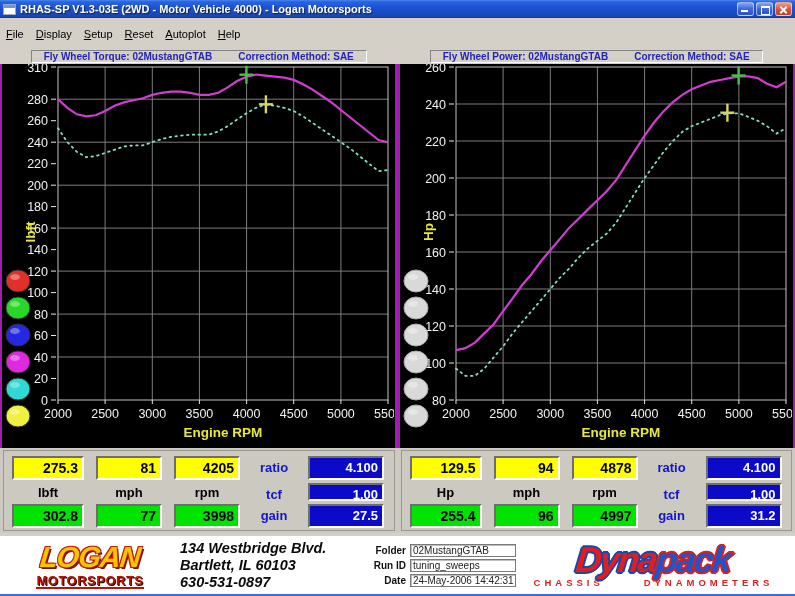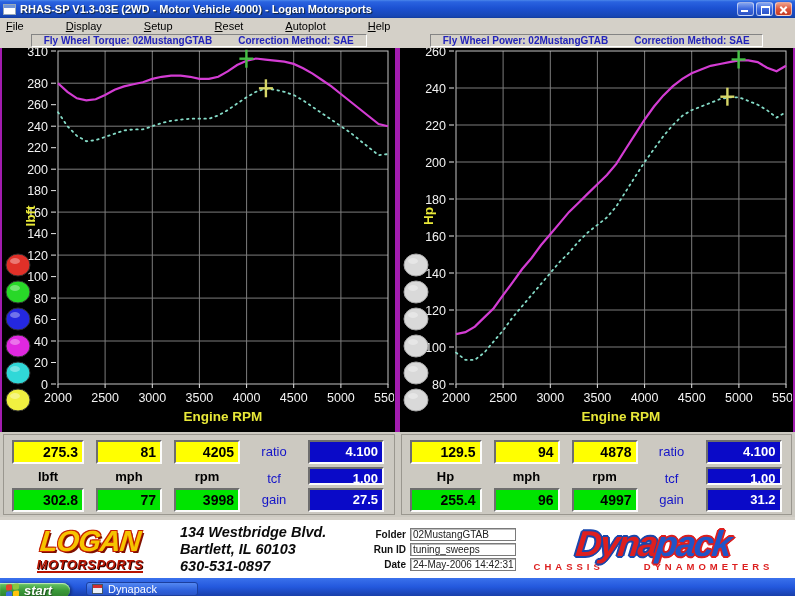--- a/index.html
+++ b/index.html
@@ -19,21 +19,21 @@
     background:linear-gradient(180deg,#86a6ef 0%,#3c67dd 50%,#2a51c4 100%);}
   .win-btn.close{background:linear-gradient(180deg,#efa089 0%,#dd553c 50%,#c43a24 100%);}
   .win-btn.min::after{content:"";position:absolute;left:3px;bottom:3px;width:7px;height:2px;background:#fff;}
   .win-btn.restore::after{content:"";position:absolute;left:4px;top:3px;width:7px;height:6px;
     border:1px solid #fff;border-top-width:2px;}
   .win-btn.close::before,.win-btn.close::after{content:"";position:absolute;left:3px;top:5.5px;width:9px;height:2px;background:#fff;}
   .win-btn.close::before{transform:rotate(45deg);}
   .win-btn.close::after{transform:rotate(-45deg);}
 
   
-  .menubar{height:15px;display:flex;align-items:center;background:#d4d0c8;font-size:11px;padding-left:1px;gap:30px;}
+  .menubar{height:31px;display:flex;align-items:center;background:#d4d0c8;font-size:11px;padding-left:1px;}
   .menu-item{padding:0 7px 0 5px;color:#000;cursor:default;}
   .menu-item u{text-decoration:underline;}
 
   
   .header-strip{height:15px;display:flex;background:#d4d0c8;}
   .header-half{width:50%;display:flex;justify-content:center;}
   .header-field{display:flex;align-items:center;gap:26px;height:13px;margin-top:1px;padding:0 12px;
     border:1px solid;border-color:#848484 #ffffff #ffffff #848484;
     font-size:10px;font-weight:bold;color:#2323bb;white-space:nowrap;}
 
@@ -45,29 +45,29 @@
   .readouts-row{height:85px;display:flex;gap:6px;background:#ccc9c1;padding:2px 3px;}
   .readout{flex:1;border:1px solid #9a978f;background:#ccc9c1;display:grid;
     grid-template-columns:72px 66px 66px 44px 76px;grid-template-rows:24px 18px 24px;
     column-gap:12px;row-gap:3px;padding:5px 0 0 8px;}
   .vbox{border:2px solid;border-color:#6e6e6e #fbfbfb #fbfbfb #6e6e6e;
     font-size:14px;font-weight:bold;text-align:right;padding:2px 4px 0 0;color:#000;}
   .vbox.yellow{background:#ffff00;}
   .vbox.green{background:#00e400;}
   .vbox.blue{background:#0a0ac8;color:#fff;font-size:13px;}
   .unit-label{text-align:center;font-weight:bold;font-size:13px;color:#000;padding-top:2px;}
-  .side-label{color:#1414c8;font-weight:normal;font-size:13px;text-align:center;padding-top:4px;}
+  .side-label{color:#1414c8;font-weight:bold;font-size:13px;text-align:center;padding-top:4px;}
 
   
   .footer{height:61px;background:#fff;border-top:3px solid #d4d0c8;display:flex;align-items:center;}
   .logan{width:180px;text-align:center;line-height:1;padding-top:2px;}
   .logan-top{font-size:29px;font-weight:900;font-style:italic;letter-spacing:-1px;color:#f6c400;
     transform:skewX(-6deg);
     text-shadow:-1px -1px 0 #c42000,1px -1px 0 #c42000,-1px 1px 0 #c42000,2px 2px 0 #7e1000;}
-  .logan-bottom{font-size:13px;font-weight:900;font-style:italic;letter-spacing:.5px;color:#b81400;
+  .logan-bottom{font-size:13px;font-weight:900;letter-spacing:.5px;color:#b81400;
     margin-top:-4px;text-shadow:1px 1px 0 #2a0000;border-bottom:2px solid #b81400;display:inline-block;}
   .address{width:190px;font-weight:bold;font-style:italic;
     font-size:14.5px;line-height:17px;color:#0a0a0a;}
   .fields{width:150px;font-size:10px;padding-right:4px;}
   .field-row{display:flex;align-items:center;gap:4px;margin:2px 0;}
   .field-label{width:36px;text-align:right;font-weight:bold;color:#111;flex:0 0 auto;}
   .field-box{flex:1;height:13px;background:#fff;border:1px solid #7a7a7a;
     box-shadow:inset 1px 1px 0 #bdbdbd;padding:0 2px;white-space:nowrap;overflow:hidden;
     font-size:10px;color:#222;line-height:12px;}
   .dynapack{flex:1;text-align:center;padding-right:8px;}

